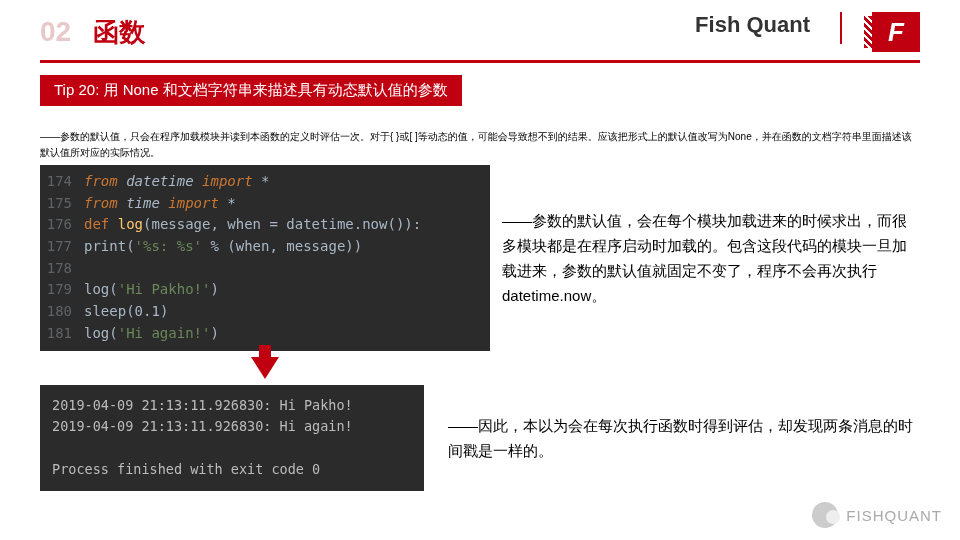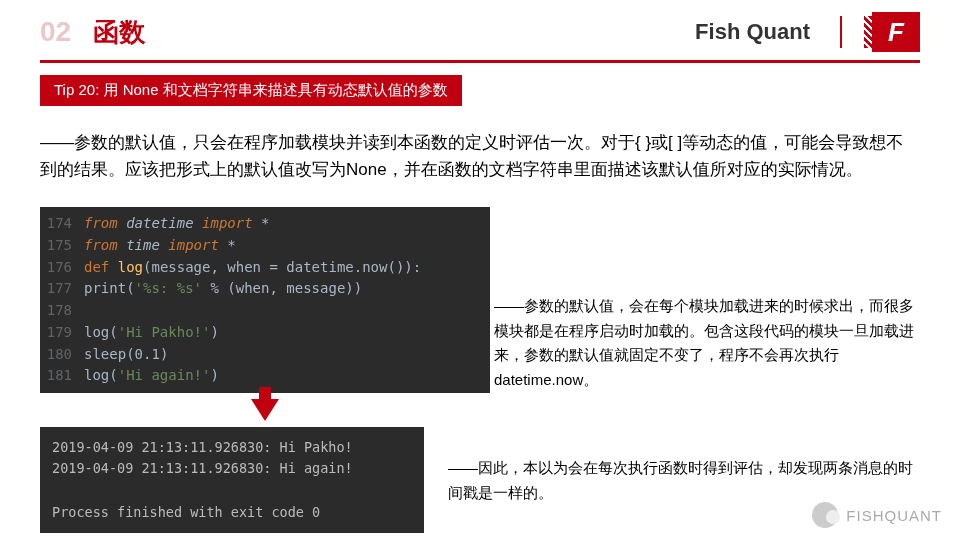--- a/index.html
+++ b/index.html
@@ -1,30 +1,30 @@
 <!DOCTYPE html>
 <html><head>
 <meta charset="utf-8">
 <style>
 *{margin:0;padding:0;box-sizing:border-box}
 body{font-family:"Microsoft YaHei",Arial,sans-serif;background:#fff;width:960px;height:540px;position:relative;overflow:hidden}
 .header{display:flex;align-items:center;justify-content:space-between;padding:12px 40px 8px 40px}
 .header-left{display:flex;align-items:baseline;gap:22px}
 .chapter-num{font-size:28px;font-weight:bold;color:#e8c8c8}
 .chapter-title{font-size:26px;font-weight:bold;color:#c00010}
-.header-right{display:flex;align-items:center;gap:30px}
+.header-right{display:flex;gap:30px}
 .brand{font-size:22px;font-weight:bold;color:#333}
 .divider{width:2px;height:32px;background:#c00010}
 .logo{width:48px;height:40px;background:#c00010;position:relative;display:flex;align-items:center;justify-content:center;color:#fff;font-weight:bold;font-style:italic;font-size:26px}
 .logo::before{content:"";position:absolute;left:-8px;top:4px;width:10px;height:32px;background:repeating-linear-gradient(45deg,#c00010 0 3px,transparent 3px 5px)}
 .red-line{height:3px;background:#c00010;margin:0 40px}
 .content{padding:12px 40px 0 40px}
 .tip-banner{display:inline-block;background:#c00010;color:#fff;padding:6px 14px;font-size:15px;margin-bottom:23px}
-.para1{font-size:17px;line-height:1.6;margin-bottom:24px}
-.row1{display:flex;gap:4px;align-items:flex-end}
+.para1{font-size:10px;line-height:1.6;margin-bottom:4px}
+.row1{display:flex;gap:12px;align-items:center}
 .code-block{background:#2b2b2b;color:#a9b7c6;font-family:Consolas,monospace;font-size:14px;padding:6px 0;width:450px;line-height:1.55}
 .code-line{display:flex}
 .ln{color:#606366;width:44px;text-align:right;padding-right:12px;user-select:none}
 .kw{color:#cc7832}
 .str{color:#6a8759}
 .fn{color:#ffc66d}
 .cm{font-style:italic}
 .side-text{font-size:15px;line-height:1.65;flex:1;padding-top:2px}
 .arrow-wrap{width:450px;display:flex;justify-content:center;padding:6px 0}
 .arrow{width:0;height:0;border-left:14px solid transparent;border-right:14px solid transparent;border-top:22px solid #c00010;position:relative}

